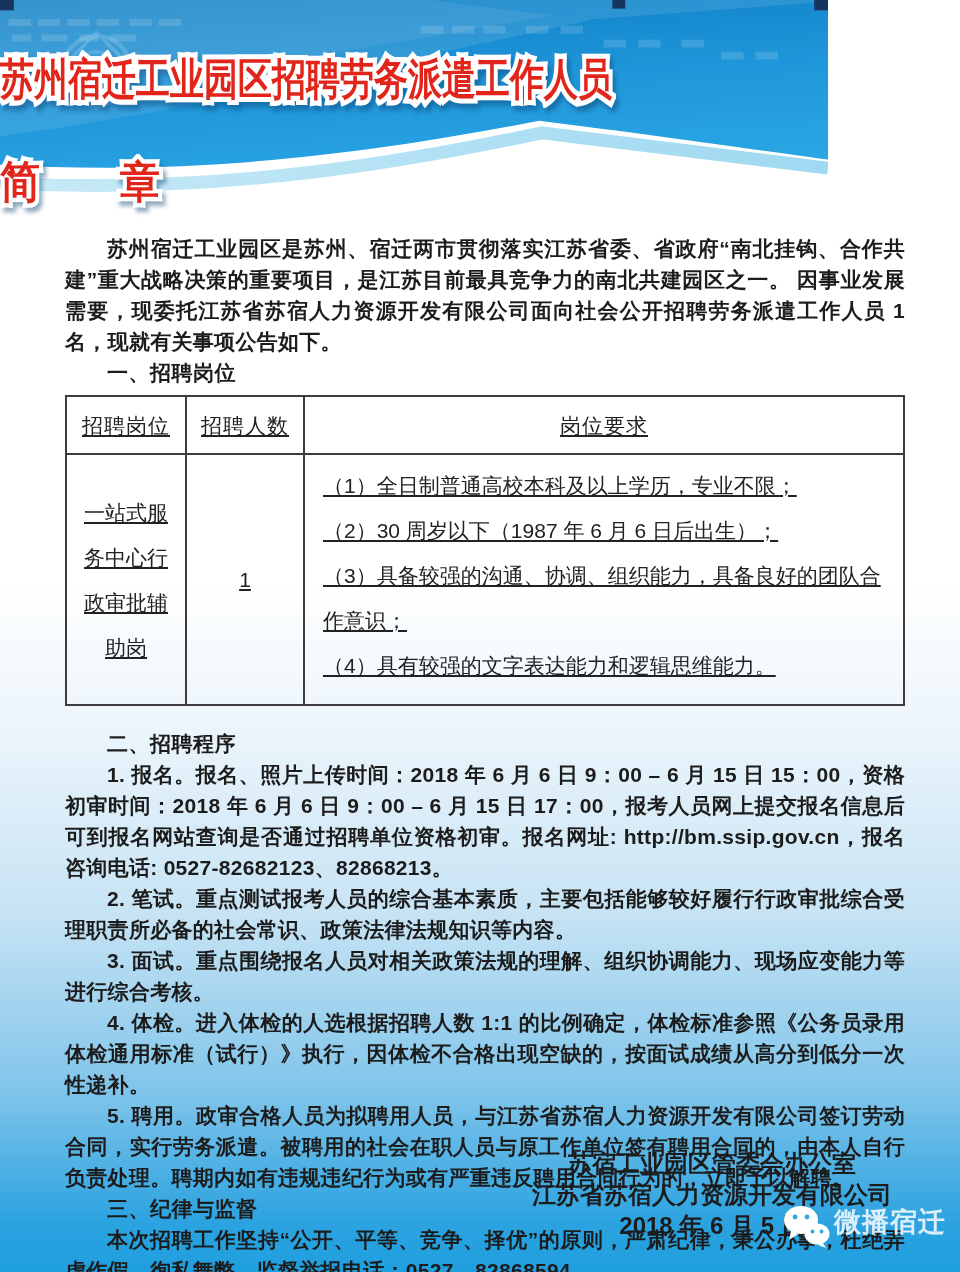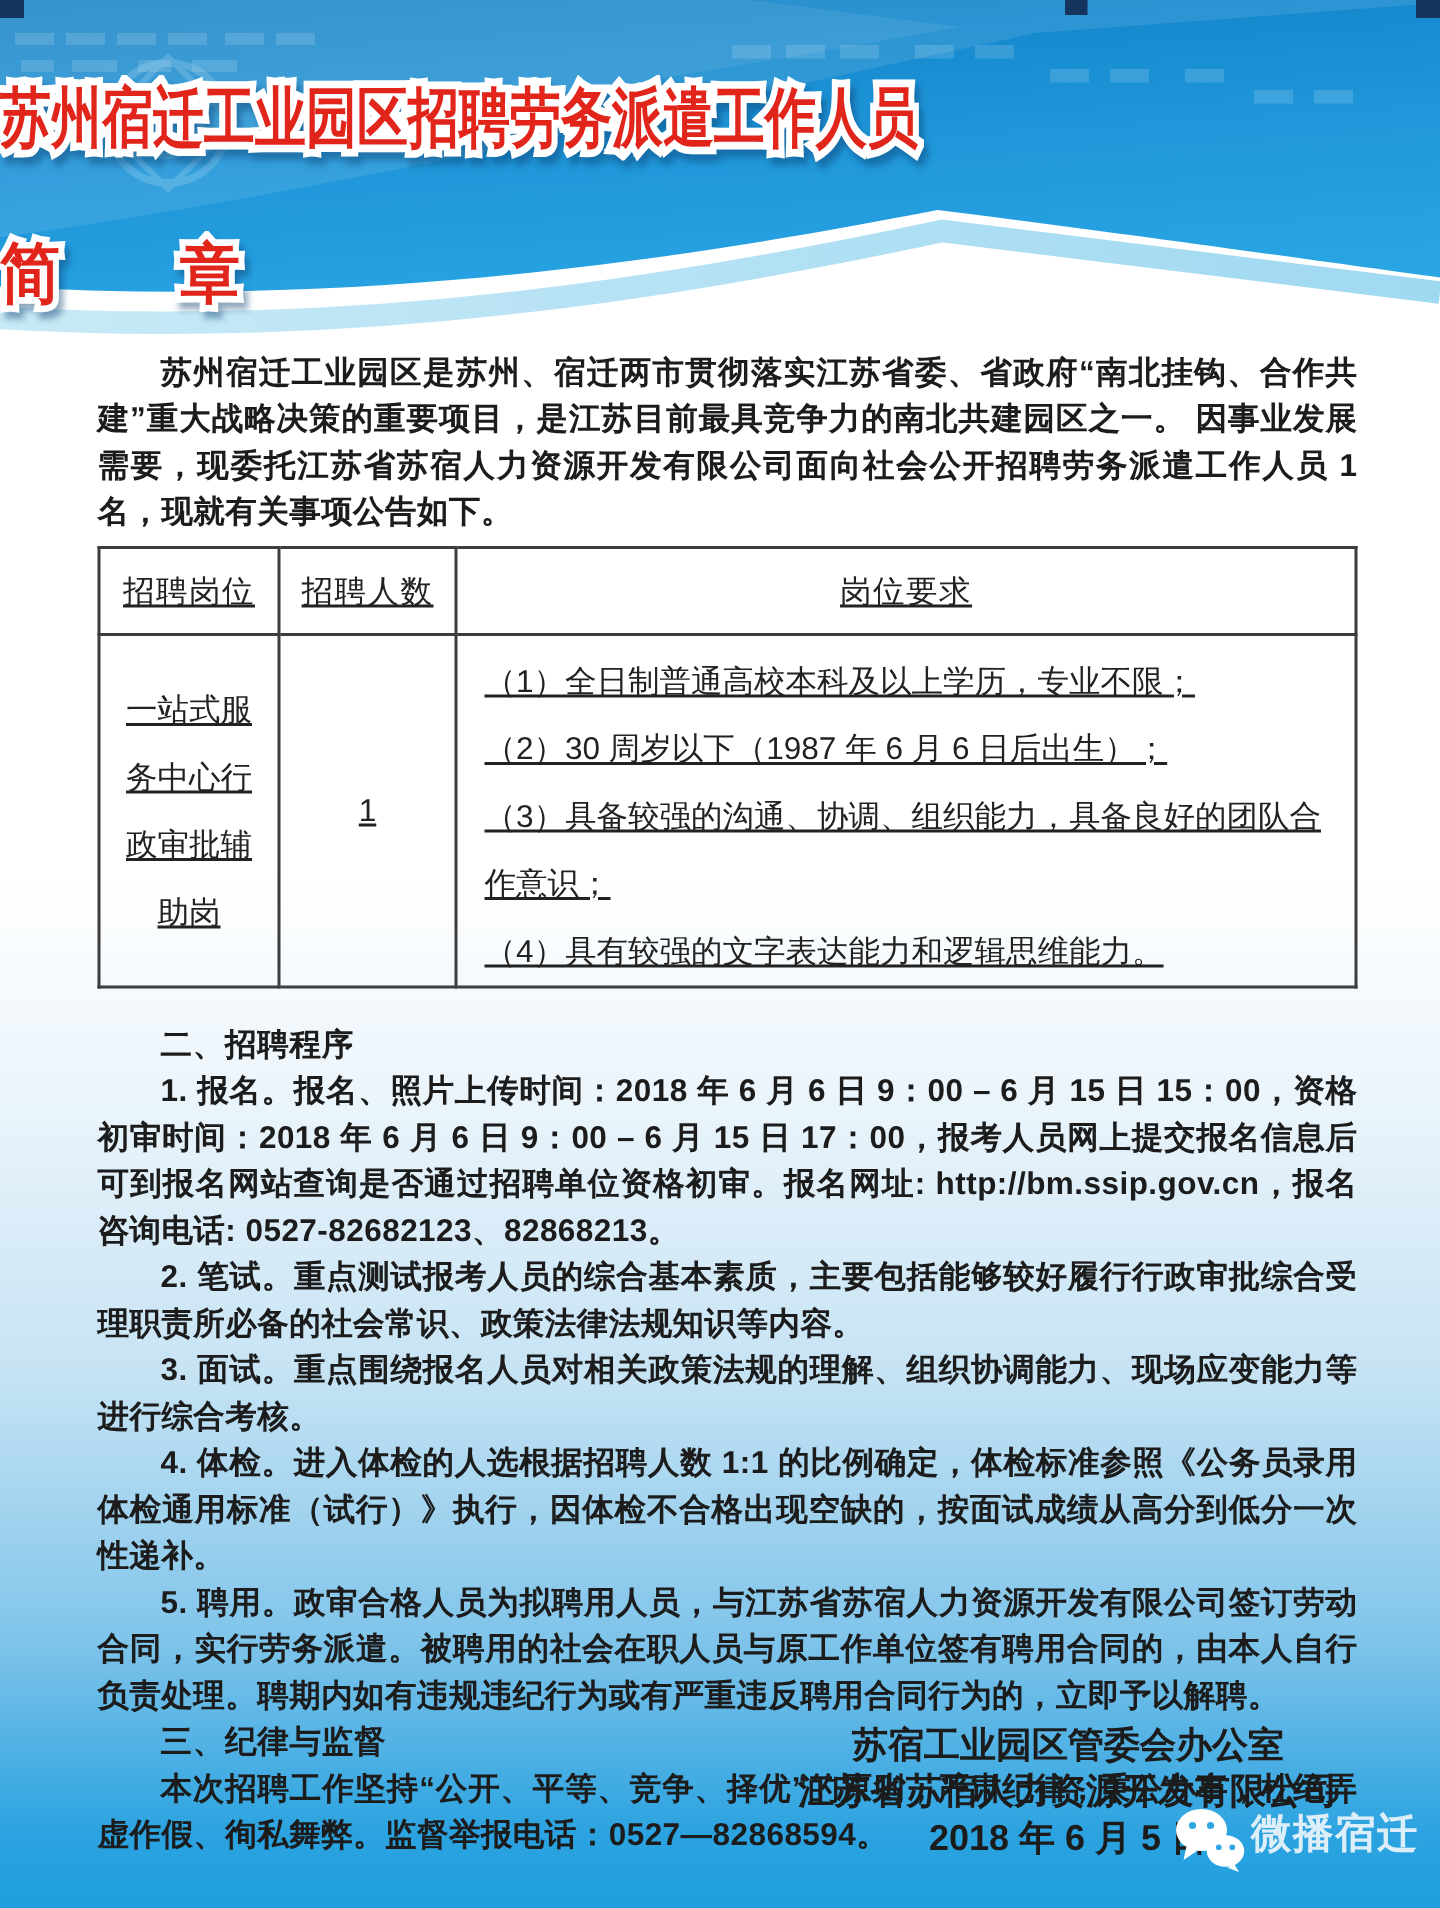--- a/index.html
+++ b/index.html
@@ -6,21 +6,21 @@
   body { font-family:"Liberation Sans","DejaVu Sans",sans-serif; }
 
   .page {
     position:relative; width:960px; height:1272px; overflow:hidden;
     background:linear-gradient(180deg,
       #ffffff 0%, #ffffff 46%, #eaf4fb 58%, #c6e3f4 72%,
       #7fc4ea 86%, #2ca3e0 96%, #1f9fdf 100%);
   }
 
   
-  .banner { position:absolute; top:0; left:0; width:960px; height:240px; }
+  .banner { position:absolute; top:0; left:0; width:828px; height:240px; }
   .banner svg { position:absolute; inset:0; display:block; }
 
   .banner-title, .banner-subtitle {
     position:absolute; left:50%; white-space:nowrap;
     font-weight:bold; color:#e1251b;
     filter:drop-shadow(3px 4px 2px rgba(8,62,110,0.45));
     z-index:3;
   }
   .banner-title {
     top:50px; font-size:34px; letter-spacing:0;
@@ -59,21 +59,21 @@
     border:2px solid #3d3d3d; font-weight:400; font-size:21px;text-decoration:underline;
   }
   .col-pos  { width:120px; }
   .col-num  { width:118px; }
   th.hcell  { height:54px; text-align:center; letter-spacing:1px; }
   td.cell-pos {
     text-align:center; vertical-align:middle;
     line-height:45px; padding:18px 10px;
   }
   td.cell-num { text-align:center; vertical-align:middle; }
-  td.cell-req { vertical-align:middle; padding:8px 10px 0 18px; }
+  td.cell-req { vertical-align:middle; padding:8px 10px 16px 18px; }
   .req-item { line-height:45px; text-align:left; }
 
   
   .footer {
     position:absolute; right:52px; top:1148px; width:392px;
     text-align:center; font-size:24px; font-weight:700;
     color:#1c1c1c; line-height:31px;
   }
 
   
@@ -153,20 +153,21 @@
 
     <div class="banner-title outlined" data-text="苏州宿迁工业园区招聘劳务派遣工作人员">苏州宿迁工业园区招聘劳务派遣工作人员</div>
 
     <div class="banner-subtitle outlined" data-text="简　　章">简　　章</div>
   </div>
 
   <div class="content">
 
     <p class="para">苏州宿迁工业园区是苏州、宿迁两市贯彻落实江苏省委、省政府“南北挂钩、合作共建”重大战略决策的重要项目，是江苏目前最具竞争力的南北共建园区之一。 因事业发展需要，现委托江苏省苏宿人力资源开发有限公司面向社会公开招聘劳务派遣工作人员 1 名，现就有关事项公告如下。</p>
 
+    <p class="heading">一、招聘岗位</p>
 
     <table class="job-table">
       <colgroup>
         <col class="col-pos">
           <col class="col-num">
           <col>
       </colgroup>
       <thead>
         <tr>
           <th class="hcell">招聘岗位</th>

